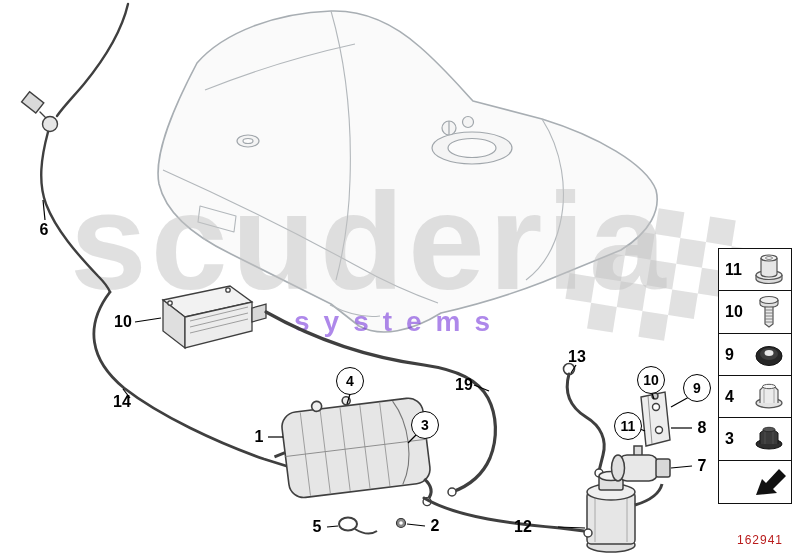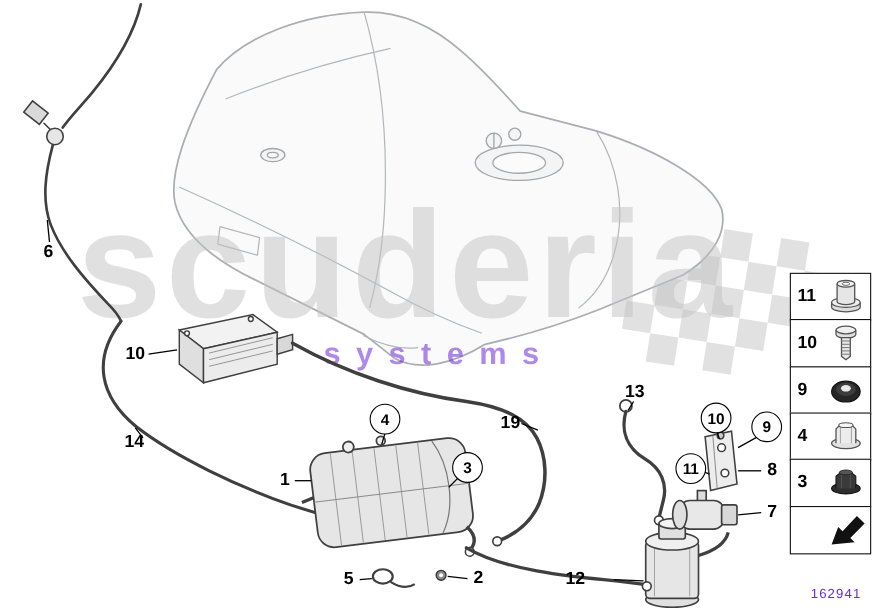--- a/index.html
+++ b/index.html
@@ -15,21 +15,21 @@
        color:#000;z-index:4;white-space:nowrap;}
   .cc{position:absolute;width:26px;height:26px;border:1.7px solid #000;border-radius:50%;
       background:#fff;display:flex;align-items:center;justify-content:center;font-weight:bold;
       font-size:14px;transform:translate(-50%,-50%);z-index:4;}
   .legend{position:absolute;left:718px;top:248px;width:74px;z-index:5;}
   .legend-box{box-sizing:border-box;width:74px;height:44px;border:1.7px solid #111;
       margin-top:-1.7px;background:#fff;display:flex;align-items:center;padding:0 2px 0 6px;}
   .legend-box:first-child{margin-top:0;}
   .legend-num{font-weight:bold;font-size:16px;width:24px;color:#000;}
   .legend-icon{flex:1;display:flex;justify-content:center;}
-  .docnum{position:absolute;left:737px;top:533px;font-size:12px;color:#6d28d9;
+  .docnum{position:absolute;left:737px;top:533px;font-size:12px;color:#b91c1c;
       letter-spacing:1px;z-index:5;}
 </style>
 </head>
 <body>
 
 <div class="stage">
 
   <svg id="bg" class="layer" width="800" height="560" viewBox="0 0 800 560">
     <g transform="translate(556,192) rotate(9)" fill="#dadada" opacity="0.8">
       <rect x="0" y="0" width="26" height="26"></rect>

